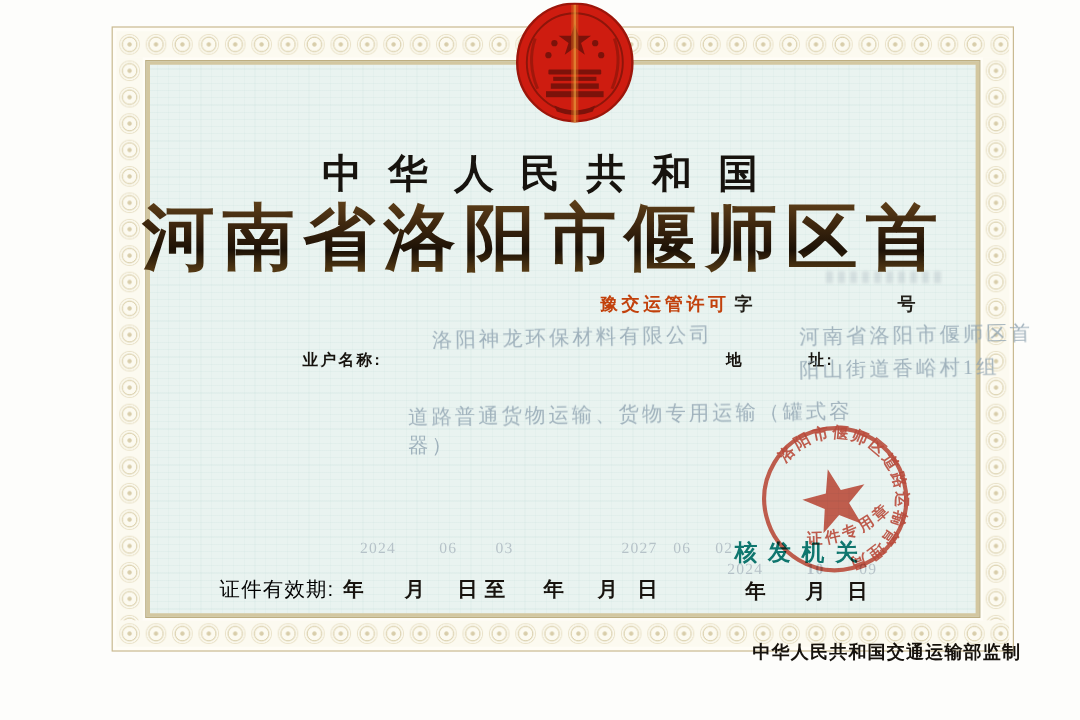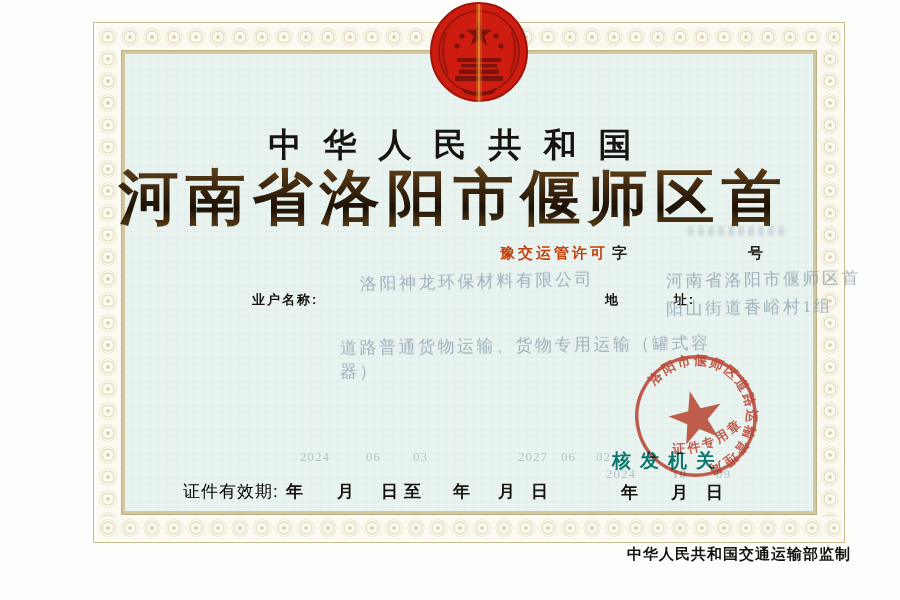--- a/index.html
+++ b/index.html
@@ -59,21 +59,21 @@
   .scope-value1{ left:340px; top:334px; transform:rotate(-0.8deg); }
   .scope-value2{ left:340px; top:360px; }
 
   .issuer-label { left:612px; top:448px; font-size:19px; font-weight:bold; color:#0f766e; letter-spacing:9px; }
   .validity-label { left:183px; top:480px; font-size:17px; font-weight:normal; color:#000000; letter-spacing:1px; }
   .ymd { font-size:17px; font-weight:bold; color:#17130e; }
 
   .faint-date { font-size:13px; color:#aebac2; opacity:.85; letter-spacing:1px;
                 filter:blur(.3px); font-family:"Liberation Serif", serif; }
 
-  .footer { left:627px; top:545px; font-size:15px; font-weight:bold; color:#16120d; letter-spacing:1px;text-align:center; }
+  .footer { left:627px; top:534px; font-size:15px; font-weight:bold; color:#16120d; letter-spacing:1px;text-align:center; }
 
   .emblem { position:absolute; left:426px; top:2px; width:106px; height:104px; z-index:5; }
   .stamp  { position:absolute; left:626px; top:347px; width:140px; height:138px; z-index:4;
             mix-blend-mode:multiply; transform:rotate(-14deg); opacity:.92; }
 </style>
 </head>
 <body>
 
 <div id="stage">
 

